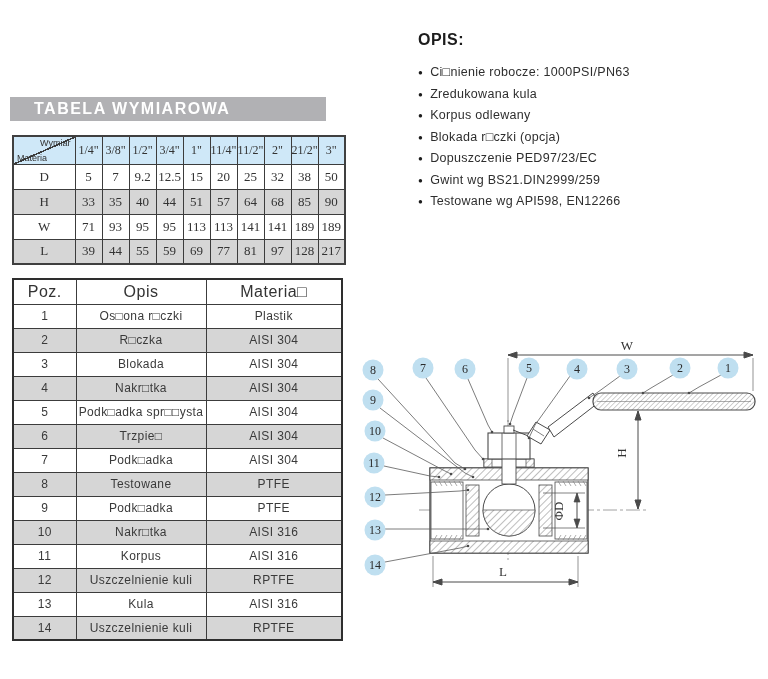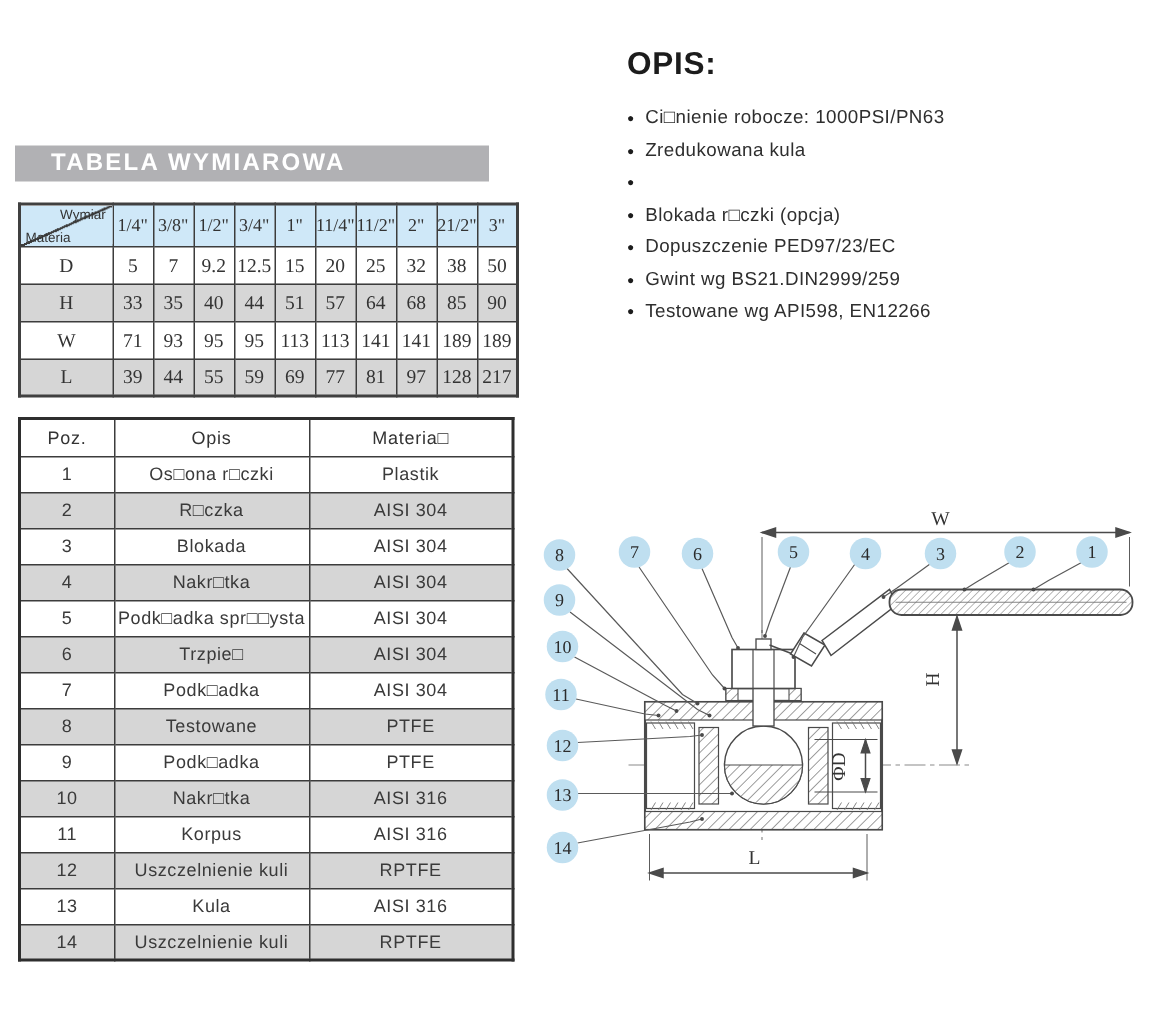--- a/index.html
+++ b/index.html
@@ -30,30 +30,30 @@
       font-family:"Liberation Sans", sans-serif; color:#333; }
   .corner .c-bot { position:absolute; bottom:1px; left:3px; font-size:9px;
       font-family:"Liberation Sans", sans-serif; color:#333; }
   #dim-table tr.gray td, #dim-table tr.gray th { background:#d6d6d6; }
 
   
   #parts-table { position:absolute; left:12px; top:278px; width:329px;
                  font-size:12px; color:#3a3a3a; border:2px solid #2e2e2e; }
   #parts-table th, #parts-table td { border:1px solid #3c3c3c; text-align:center;
                  vertical-align:middle; padding:0; }
-  #parts-table thead th { height:25px; font-size:12px; font-weight:normal;
+  #parts-table thead th { height:25px; font-size:16px; font-weight:normal;
                  color:#333; letter-spacing:0.5px; }
   #parts-table tbody td { height:24px; letter-spacing:0.4px; }
   #parts-table col.c1 { width:63px; } #parts-table col.c2 { width:130px; }
   #parts-table col.c3 { width:136px; }
   #parts-table tr.gray td { background:#d6d6d6; }
 
   
   #opis { position:absolute; left:418px; top:31px; width:340px; }
-  #opis h2 { font-size:21px; font-weight:bold; color:#1c1c1c; letter-spacing:0.5px; }
+  #opis h2 { font-size:16px; font-weight:bold; color:#1c1c1c; letter-spacing:0.5px; }
   #opis ul { list-style:none; margin-top:13px; }
   #opis li { font-size:12.5px; line-height:21.5px; color:#2e2e2e;
              display:flex; align-items:center; letter-spacing:0.3px; }
   #opis .bullet { font-size:8px; margin-right:7px; color:#1c1c1c; }
 
   
   #drawing { position:absolute; left:355px; top:330px; }
   text.dim { font-family:"Liberation Serif", serif; font-size:13px; fill:#333; }
   text.callout-num { font-family:"Liberation Serif", serif; font-size:12px; fill:#2b2b2b; }
 </style>
@@ -232,20 +232,21 @@
         <li>
           <span class="bullet">●</span>
           <span>Ci□nienie robocze: 1000PSI/PN63</span>
         </li>
         <li>
           <span class="bullet">●</span>
           <span>Zredukowana kula</span>
         </li>
         <li>
           <span class="bullet">●</span>
+          <span>Korpus odlewany</span>
         </li>
         <li>
           <span class="bullet">●</span>
           <span>Blokada r□czki (opcja)</span>
         </li>
         <li>
           <span class="bullet">●</span>
           <span>Dopuszczenie PED97/23/EC</span>
         </li>
         <li>

